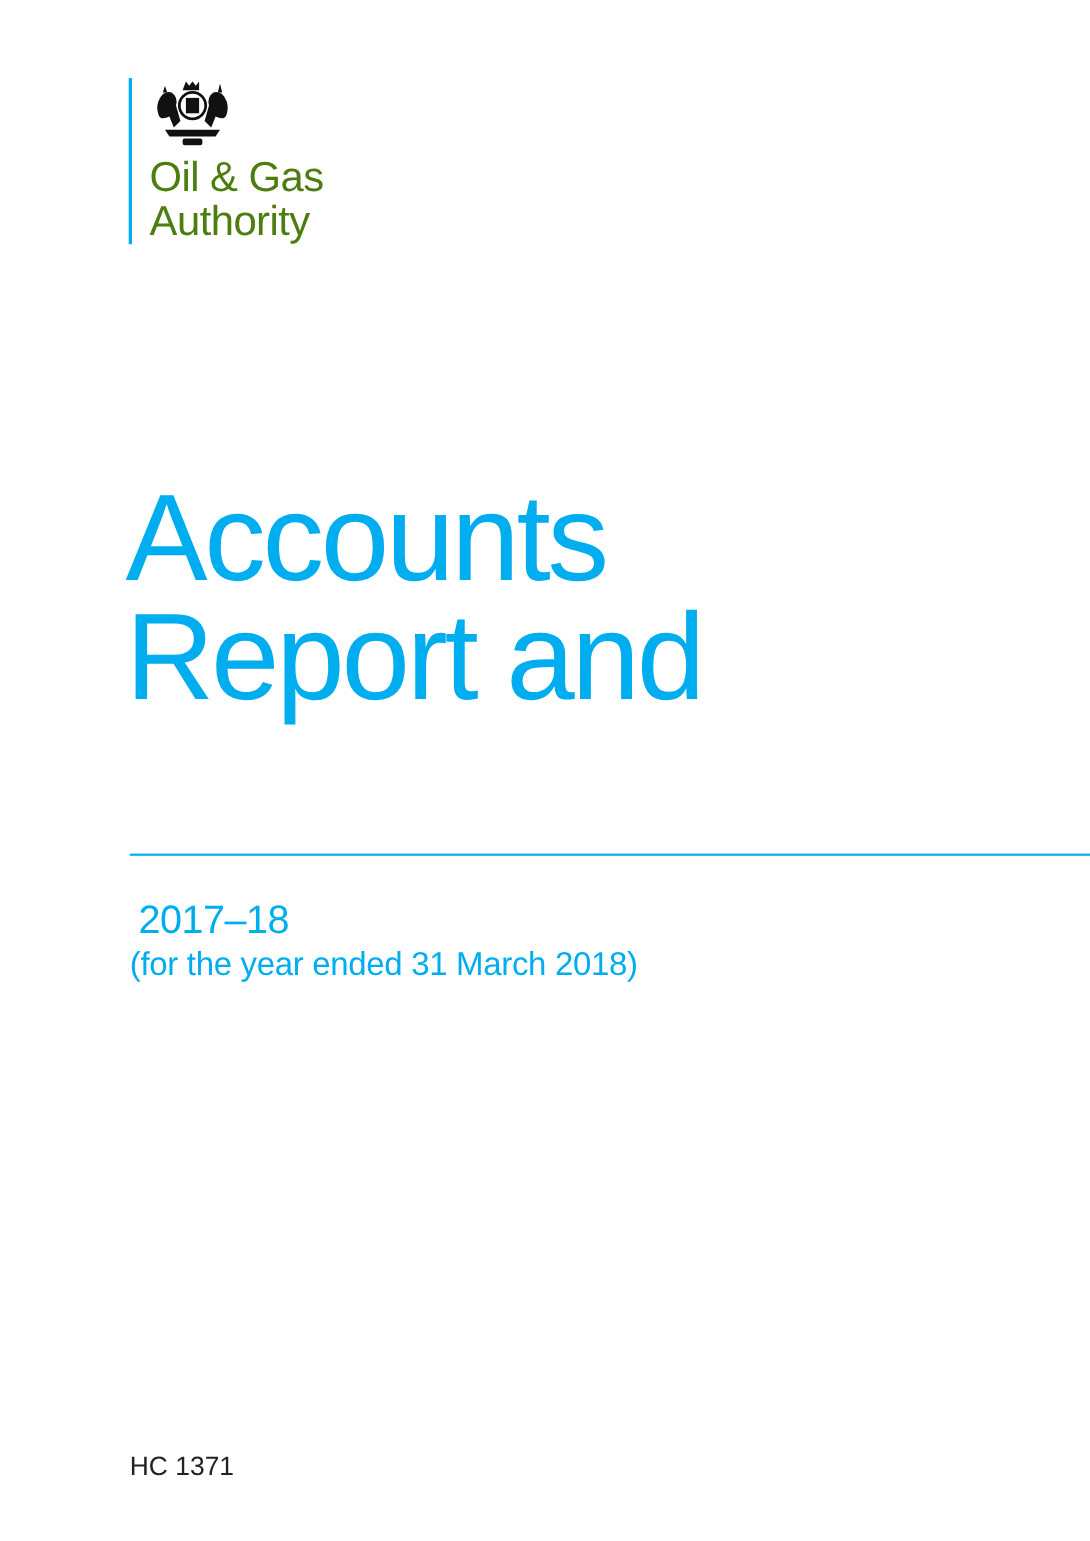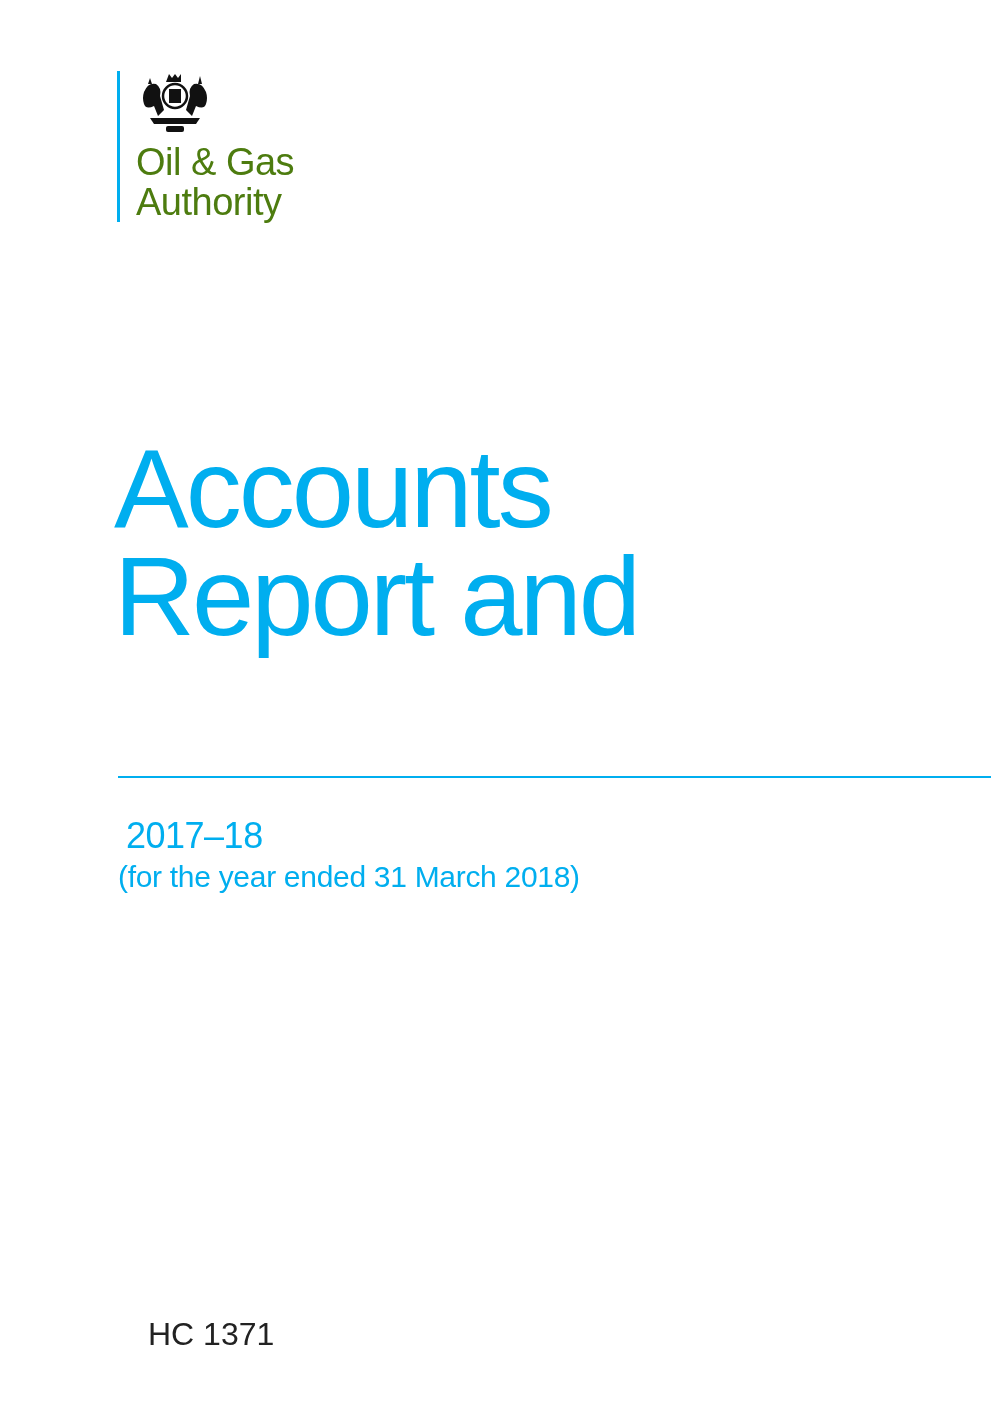--- a/index.html
+++ b/index.html
@@ -4,21 +4,21 @@
   <style>
     html, body { margin:0; padding:0; background:#ffffff; }
     body { width:991px; height:1401px; position:relative; overflow:hidden; font-family:"Liberation Sans", sans-serif; }
     .logo-bar { position:absolute; left:117px; top:71px; width:3px; height:151px; background:#00aeef; }
     .crest { position:absolute; left:136px; top:70px; width:78px; height:66px; }
     .org { position:absolute; left:136px; top:142px; font-size:38px; line-height:40px; color:#4d7c0f; letter-spacing:-0.5px; }
     .title { position:absolute; left:114px; top:435px; font-size:112px; line-height:108px; color:#00aeef; letter-spacing:-3px; }
     .rule { position:absolute; left:118px; top:776px; width:873px; height:2px; background:#00aeef; }
     .year { position:absolute; left:126px; top:816px; font-size:36px; line-height:40px; color:#00aeef; letter-spacing:-0.5px; }
     .period { position:absolute; left:118px; top:863px; font-size:30px; line-height:28px; color:#00aeef; letter-spacing:-0.3px; }
-    .hc { position:absolute; left:118px; top:1320px; font-size:32px; line-height:28px; color:#222;margin-left:30px; }
+    .hc { position:absolute; left:118px; top:1320px; font-size:24px; line-height:28px; color:#222; }
   </style>
 </head>
 <body>
 
 <div class="logo-bar"></div>
 
 <svg class="crest" viewBox="0 0 78 66">
   <g fill="#111">
     <path d="M33 4 l3 4 3-4 3 4 3-4 v8 h-15z"></path>
     <circle cx="39" cy="26" r="12" fill="none" stroke="#111" stroke-width="2.5"></circle>

